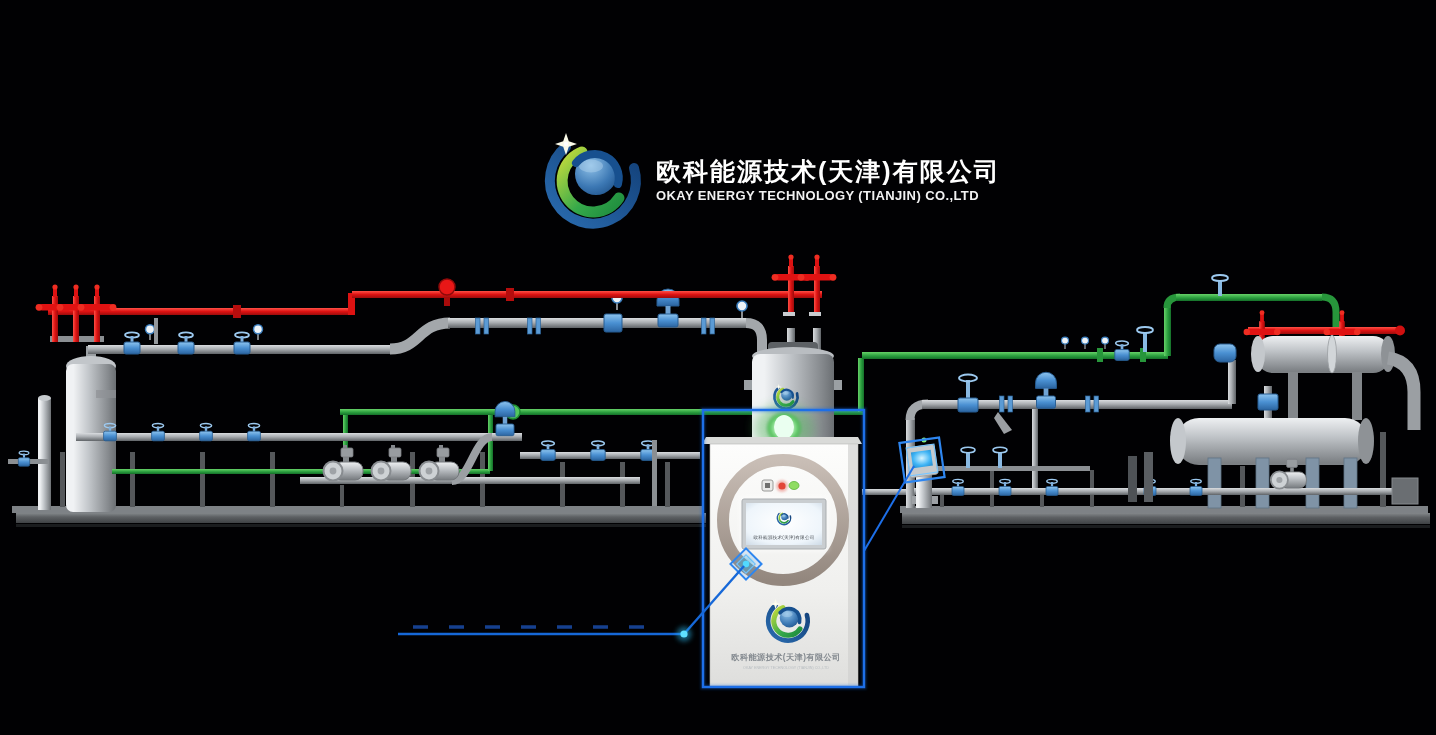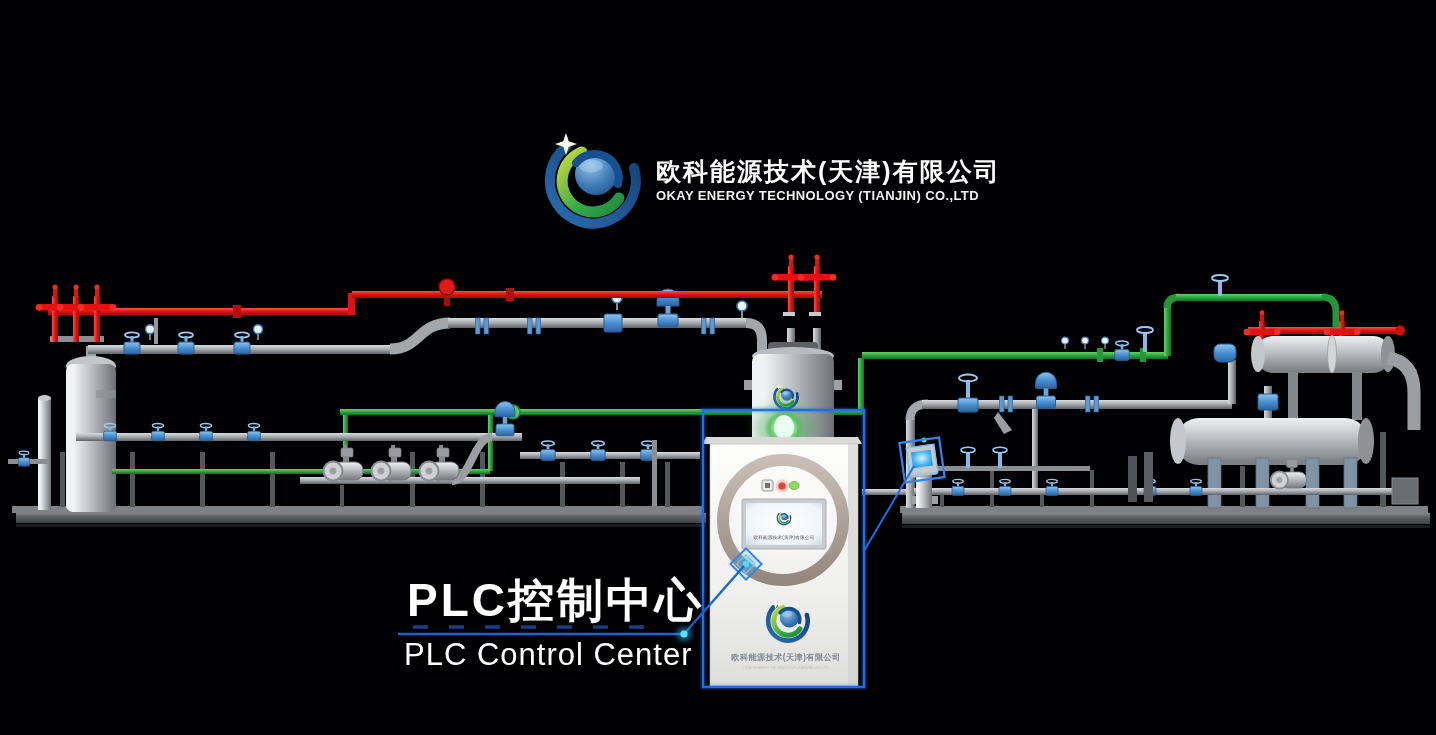--- a/index.html
+++ b/index.html
@@ -492,16 +492,14 @@
 <div class="brand">
   <svg class="brand-mark" viewBox="-55 -57 110 112">
     <use href="#swirl"></use>
   </svg>
   <div class="brand-text">
     <div class="brand-zh">欧科能源技术(天津)有限公司</div>
     <div class="brand-en">OKAY ENERGY TECHNOLOGY (TIANJIN) CO.,LTD</div>
   </div>
 </div>
 
-<div class="callout-zh">PLC控制中心</div>
-<div class="callout-en">PLC Control Center</div>
 
 </div>
 
 </body></html>

